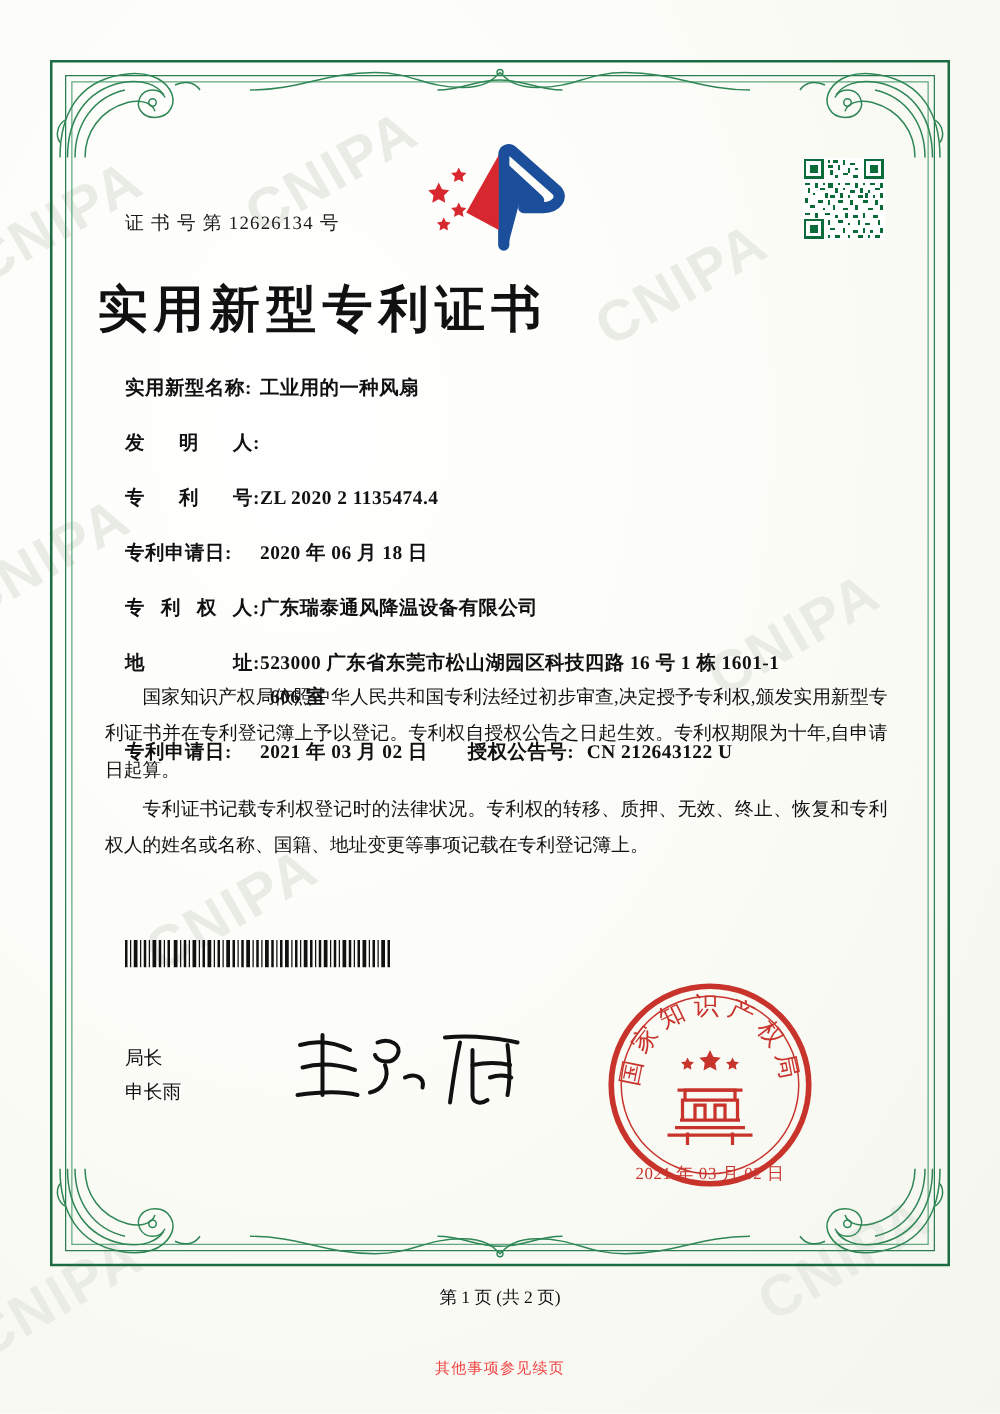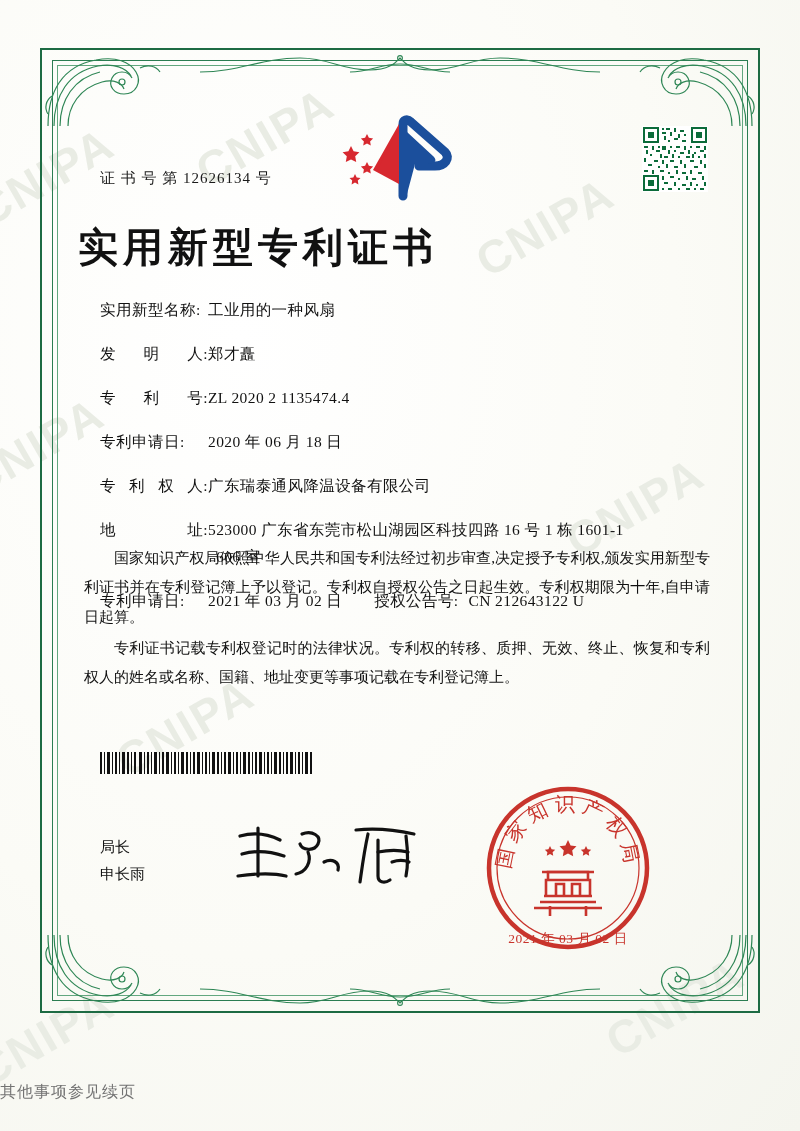--- a/index.html
+++ b/index.html
@@ -133,20 +133,21 @@
     font-weight: bold;
     letter-spacing: 5px;
     color: #111;
     font-family: "DejaVu Serif", "Liberation Serif", serif;
   }
   .fields {
     position: absolute;
     top: 208px;
     left: 22px;
     right: 10px;
+    font-weight: bold;
   }
   .field-row {
     display: flex;
     align-items: baseline;
     margin-bottom: 23px;
     font-size: 15.5px;
     color: #111;
   }
   .field-label {
     width: 108px;
@@ -247,22 +248,23 @@
     bottom: 84px;
     text-align: center;
     font-size: 14px;
     color: #111;
   }
   .footer-note {
     position: absolute;
     left: 0;
     right: 0;
     bottom: 28px;
-    font-size: 16px;
-    color: #737373;
+    text-align: center;
+    font-size: 12px;
+    color: #ef4444;
     letter-spacing: 1px;
   }
 </style>
 </head>
 <body>
 
 <div class="page">
   <div class="paper-bg"></div>
 
   <div class="watermarks">
@@ -461,21 +463,20 @@
         <div class="field-label">实用新型名称:</div>
         <div class="field-value">工业用的一种风扇</div>
       </div>
 
       <div class="field-row">
         <div class="field-label spread">
           <span>发</span>
           <span>明</span>
           <span>人:</span>
         </div>
-        <div class="field-value">郑才矗</div>
       </div>
 
       <div class="field-row">
         <div class="field-label spread">
           <span>专</span>
           <span>利</span>
           <span>号:</span>
         </div>
         <div class="field-value">ZL 2020 2 1135474.4</div>
       </div>
@@ -636,14 +637,15 @@
           <path d="M84 56 l2.6 5.4 5.9.8 -4.3 4.2 1 5.9 -5.2-2.8 -5.2 2.8 1-5.9 -4.3-4.2 5.9-.8z"></path>
           <path d="M66 62 l1.6 3.2 3.6.5 -2.6 2.5 .6 3.5 -3.2-1.7 -3.2 1.7 .6-3.5 -2.6-2.5 3.6-.5z"></path>
           <path d="M102 62 l1.6 3.2 3.6.5 -2.6 2.5 .6 3.5 -3.2-1.7 -3.2 1.7 .6-3.5 -2.6-2.5 3.6-.5z"></path>
         </g>
       </svg>
     </div>
     <div class="seal-date">2021 年 03 月 02 日</div>
 
   </div>
 
+  <div class="page-no">第 1 页 (共 2 页)</div>
   <div class="footer-note">其他事项参见续页</div>
 </div>
 
 </body></html>

